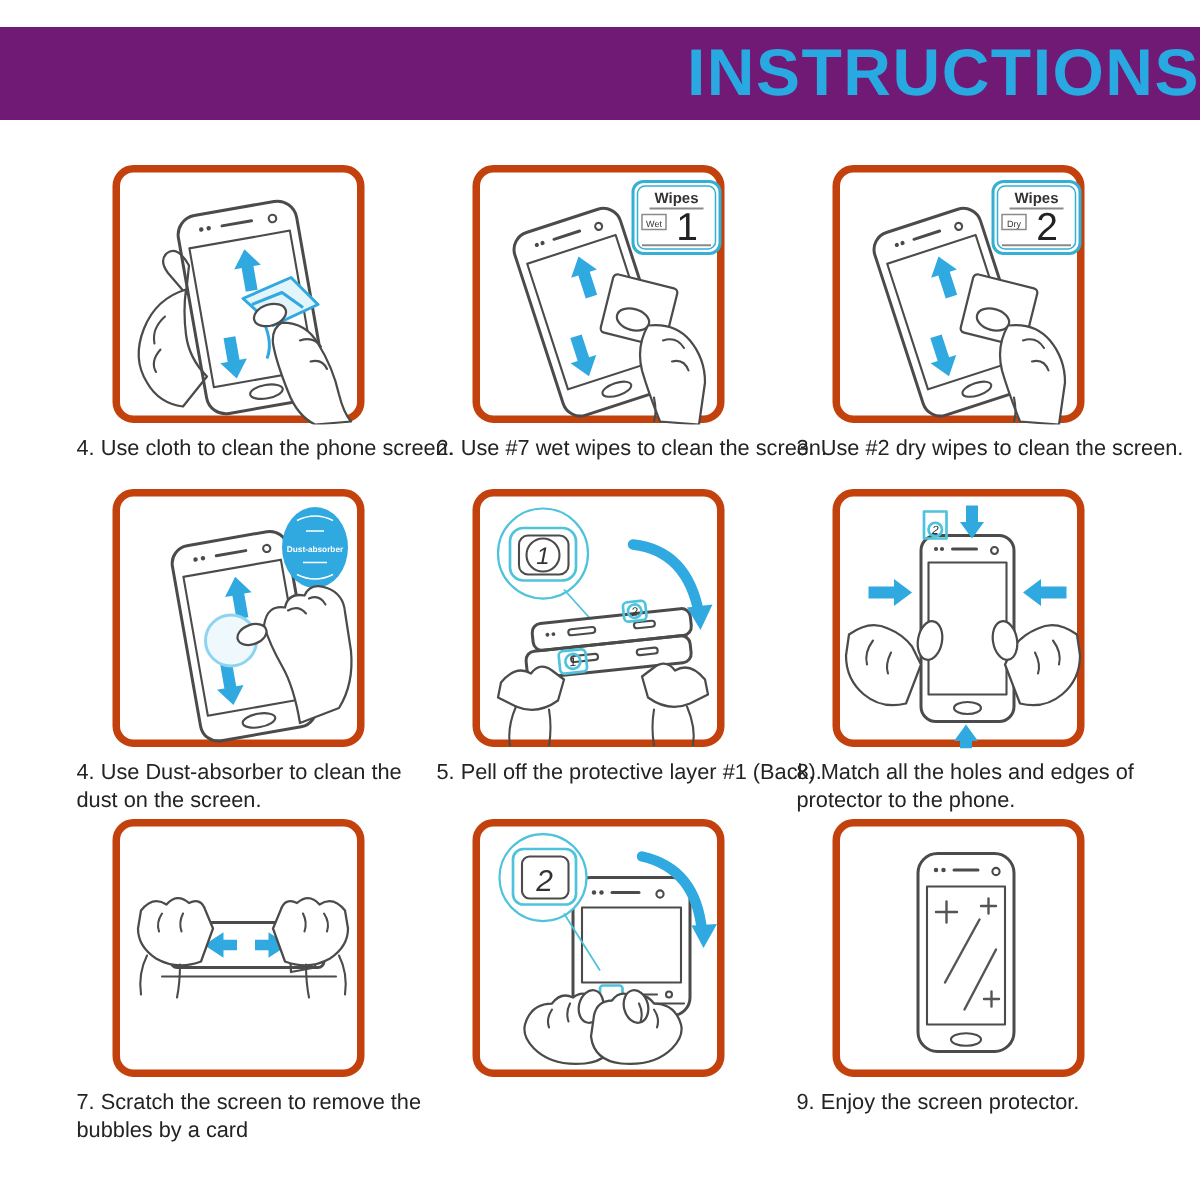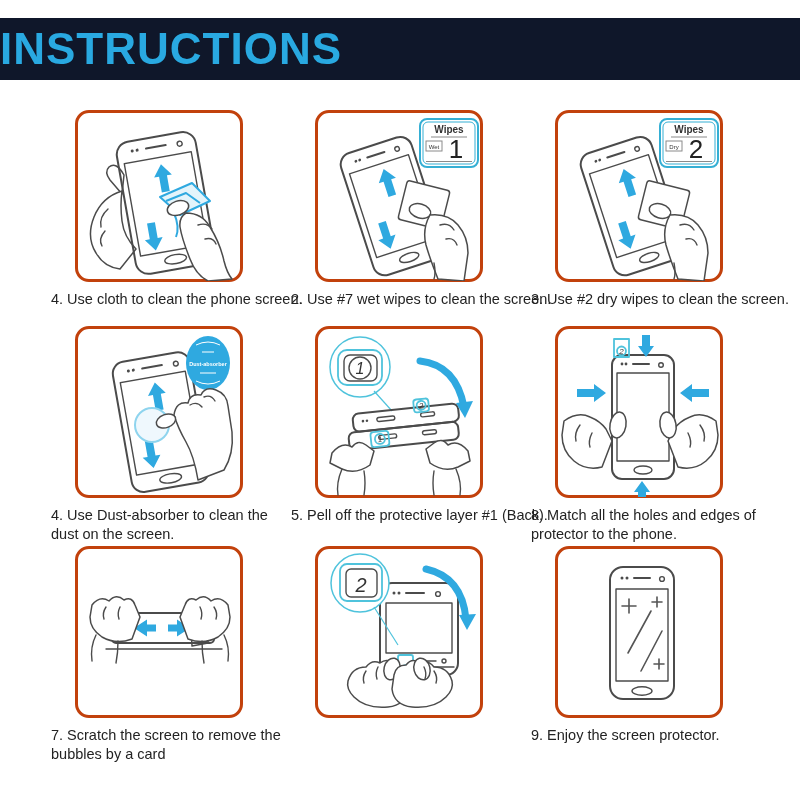--- a/index.html
+++ b/index.html
@@ -1,22 +1,22 @@
 <!DOCTYPE html>
 <html><head>
 <meta charset="utf-8">
 <style>
   html,body{margin:0;padding:0;background:#fff;}
   body{width:800px;height:800px;font-family:"Liberation Sans",sans-serif;overflow:hidden;}
   .top-strip{height:18px;background:#fff;}
-  .header-bar{height:62px;background:#0f172a;display:flex;align-items:center;justify-content:flex-start;}
+  .header-bar{height:62px;background:#701a75;display:flex;align-items:center;justify-content:flex-end;}
   .header-title{color:#29a9e1;font-weight:bold;font-size:44px;letter-spacing:1px;line-height:1;}
   .grid{width:722px;margin:30px 30px 0 48px;display:grid;grid-template-columns:240px 240px 240px;grid-template-rows:216px 220px 252px;}
   .cell{position:relative;}
-  .panel{width:168px;height:172px;margin-left:27px;border:3px solid #c2410c;border-radius:14px;background:#fff;box-sizing:border-box;}
+  .panel{width:168px;height:172px;margin-left:27px;border:5px solid #c2410c;border-radius:14px;background:#fff;box-sizing:border-box;}
   .caption{margin-top:8px;padding-left:3px;font-size:14.5px;line-height:19px;color:#232323;}
   .caption.wide{width:262px;white-space:nowrap;}
   .caption.narrow{width:234px;}
   svg{display:block;}
   svg text{font-family:"Liberation Sans",sans-serif;}
   .ln{fill:none;stroke:#4b4b4b;stroke-width:2;stroke-linecap:round;stroke-linejoin:round;}
   .ln15{fill:none;stroke:#4b4b4b;stroke-width:1.4;stroke-linecap:round;stroke-linejoin:round;}
   .hand{fill:#fff;stroke:#4b4b4b;stroke-width:1.5;stroke-linecap:round;stroke-linejoin:round;}
   .blue{fill:#2fa9e0;}
   .bluel{fill:none;stroke:#2fa9e0;stroke-width:2;stroke-linejoin:round;}

